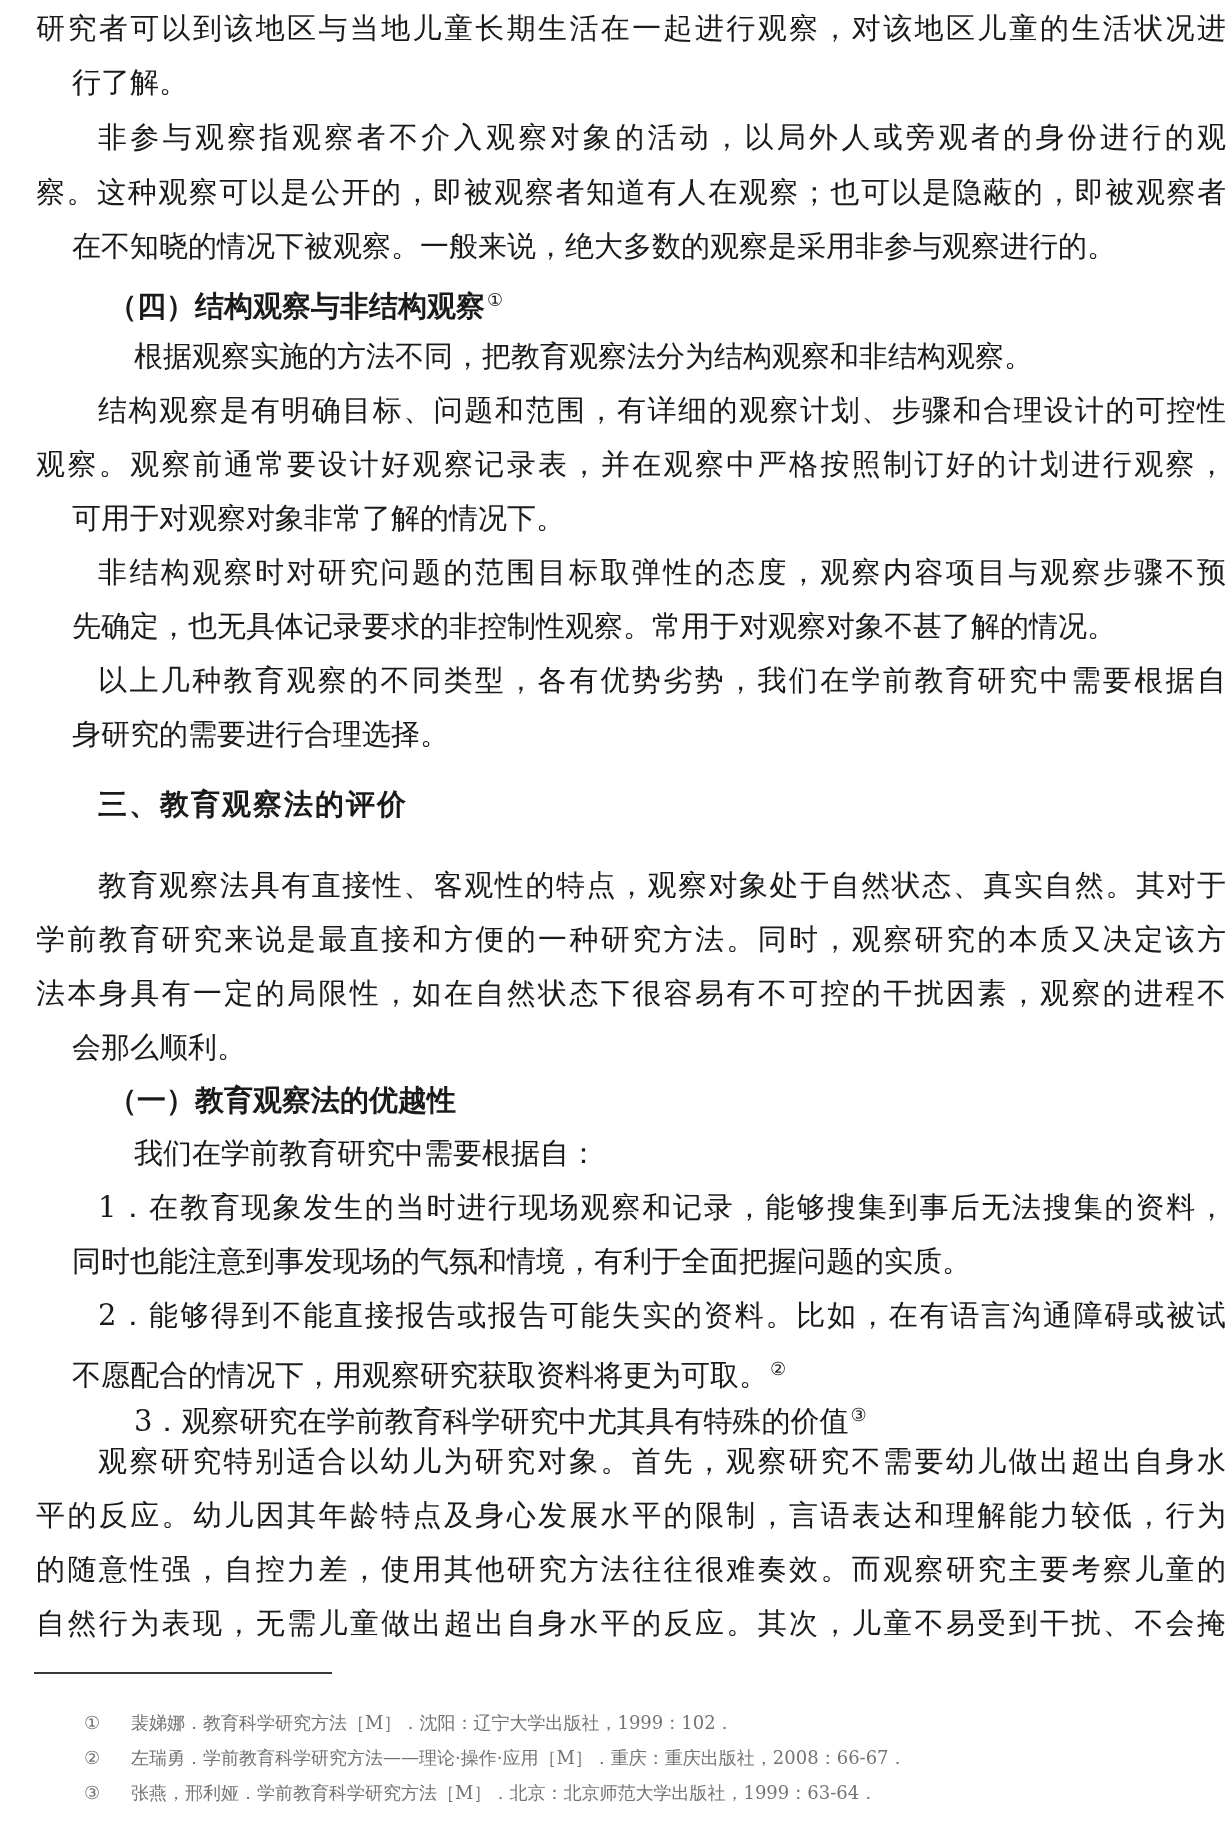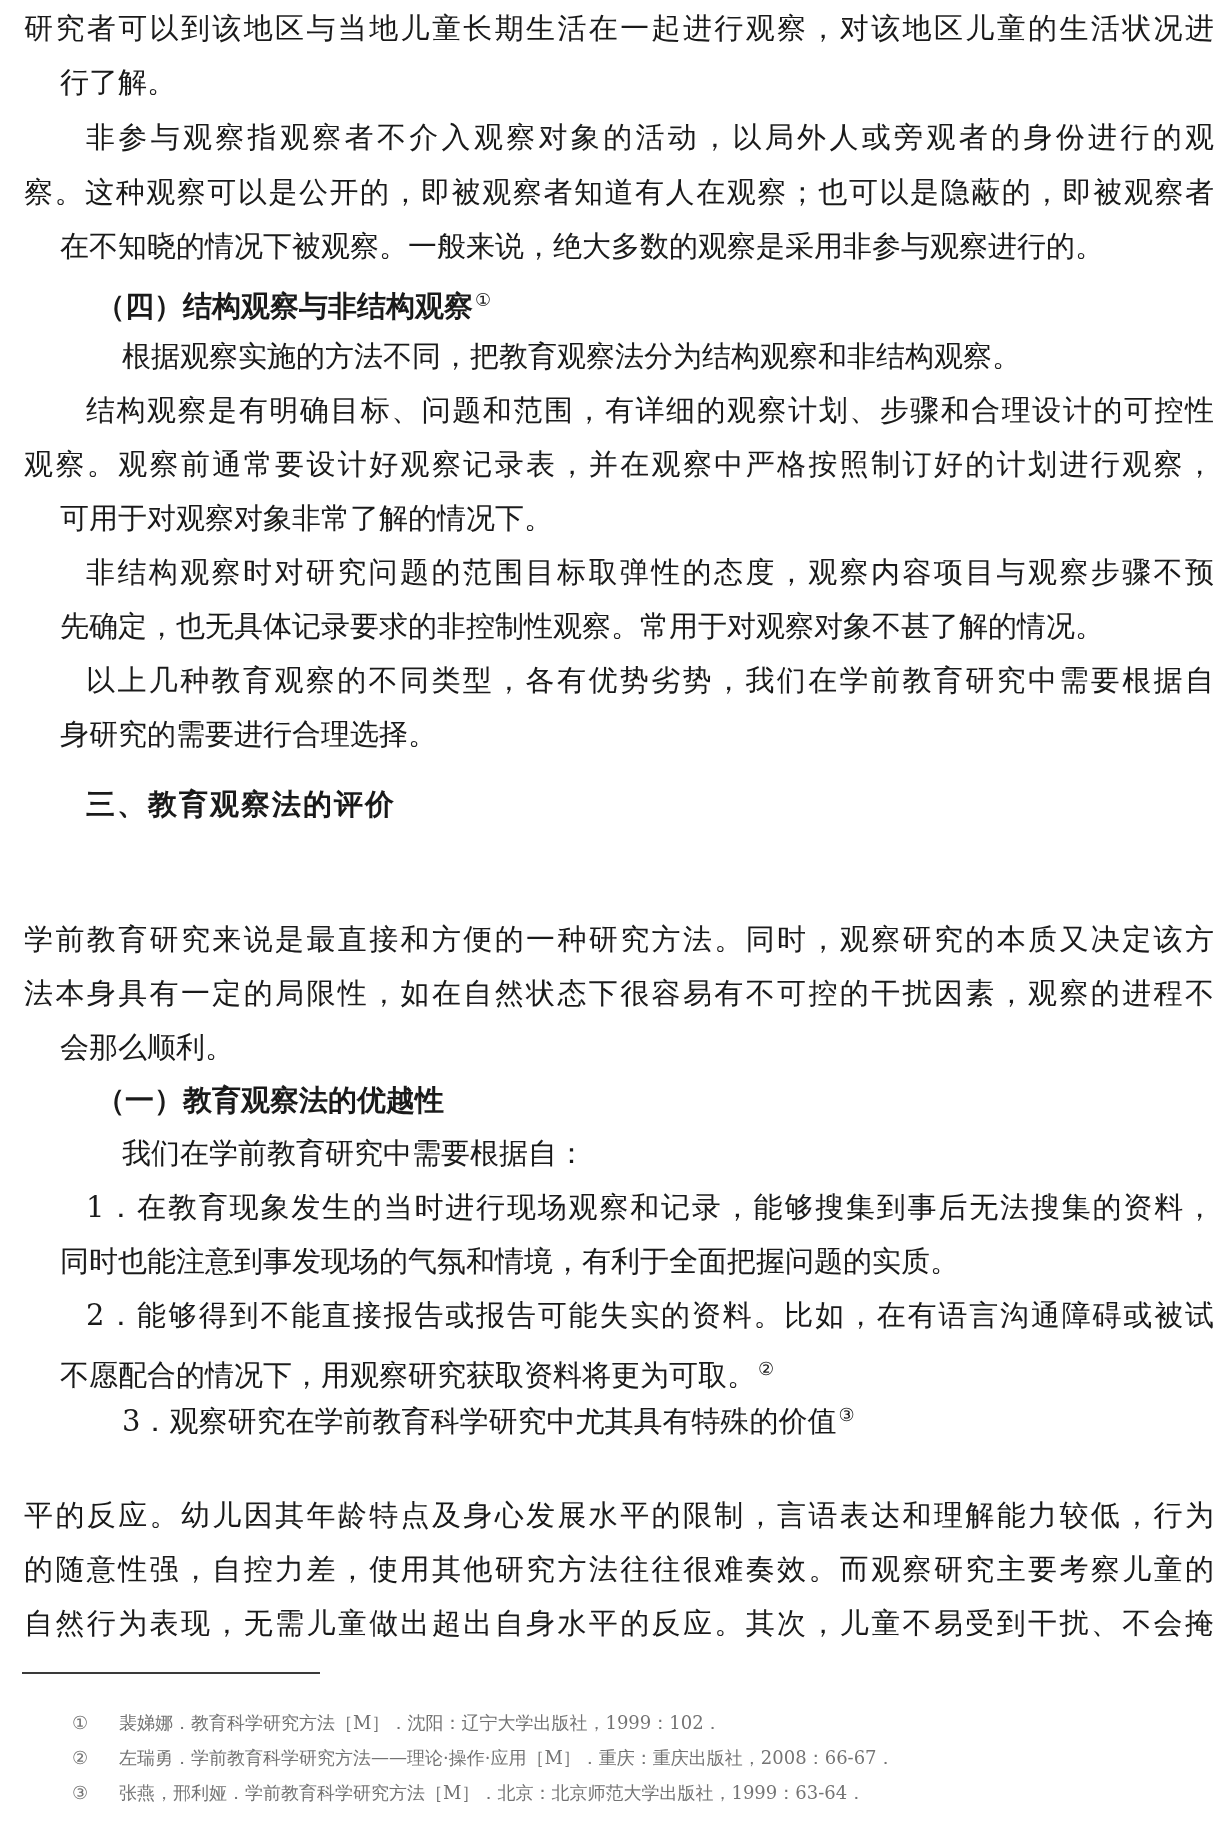--- a/index.html
+++ b/index.html
@@ -1,17 +1,17 @@
 <!DOCTYPE html>
 <html><head>
 <meta charset="utf-8">
 <style>
   html, body { margin: 0; padding: 0; background: #ffffff; }
   body { width: 1231px; height: 1822px; position: relative; overflow: hidden; }
-  .page { position: absolute; left: 4px; top: 0; width: 1113px; height: 1822px; background: #fff; }
+  .page { position: absolute; left: 16px; top: 0; width: 1113px; height: 1822px; background: #fff; }
   .line {
     position: absolute;
     left: 20px;
     width: 1190px;
     font-family: "DejaVu Serif", "Liberation Serif", serif;
     font-size: 29px;
     color: #1a1a1a;
     white-space: nowrap;
     line-height: 40px;
     height: 40px;
@@ -45,32 +45,34 @@
   <div class="line indent" style="top:390px">结构观察是有明确目标、问题和范围，有详细的观察计划、步骤和合理设计的可控性</div>
   <div class="line" style="top:444px">观察。观察前通常要设计好观察记录表，并在观察中严格按照制订好的计划进行观察，</div>
   <div class="line last" style="top:498px">可用于对观察对象非常了解的情况下。</div>
   <div class="line last" style="top:606px">先确定，也无具体记录要求的非控制性观察。常用于对观察对象不甚了解的情况。</div>
   <div class="line indent" style="top:552px">非结构观察时对研究问题的范围目标取弹性的态度，观察内容项目与观察步骤不预</div>
   <div class="line indent" style="top:660px">以上几种教育观察的不同类型，各有优势劣势，我们在学前教育研究中需要根据自</div>
   <div class="line last" style="top:714px">身研究的需要进行合理选择。</div>
 
   <div class="line h2" style="top:784px">三、教育观察法的评价</div>
 
+  <div class="line indent" style="top:865px">教育观察法具有直接性、客观性的特点，观察对象处于自然状态、真实自然。其对于</div>
   <div class="line" style="top:919px">学前教育研究来说是最直接和方便的一种研究方法。同时，观察研究的本质又决定该方</div>
   <div class="line" style="top:973px">法本身具有一定的局限性，如在自然状态下很容易有不可控的干扰因素，观察的进程不</div>
   <div class="line last" style="top:1027px">会那么顺利。</div>
 
   <div class="line sub" style="top:1080px"><span>（一）教育观察法的优越性</span></div>
 
   <div class="line indent last" style="top:1133px">我们在学前教育研究中需要根据自：</div>
   <div class="line indent" style="top:1187px">1．在教育现象发生的当时进行现场观察和记录，能够搜集到事后无法搜集的资料，</div>
   <div class="line last" style="top:1241px">同时也能注意到事发现场的气氛和情境，有利于全面把握问题的实质。</div>
   <div class="line indent" style="top:1295px">2．能够得到不能直接报告或报告可能失实的资料。比如，在有语言沟通障碍或被试</div>
   <div class="line last" style="top:1349px"><span>不愿配合的情况下，用观察研究获取资料将更为可取。</span><sup class="note">②</sup></div>
   <div class="line indent last" style="top:1395px"><span>3．观察研究在学前教育科学研究中尤其具有特殊的价值</span><sup class="note">③</sup></div>
+  <div class="line indent" style="top:1441px">观察研究特别适合以幼儿为研究对象。首先，观察研究不需要幼儿做出超出自身水</div>
   <div class="line" style="top:1495px">平的反应。幼儿因其年龄特点及身心发展水平的限制，言语表达和理解能力较低，行为</div>
   <div class="line" style="top:1549px">的随意性强，自控力差，使用其他研究方法往往很难奏效。而观察研究主要考察儿童的</div>
   <div class="line" style="top:1603px">自然行为表现，无需儿童做出超出自身水平的反应。其次，儿童不易受到干扰、不会掩</div>
 
   <div class="rule"></div>
 
   <div class="fn" style="top:1708px"><span class="num">①</span><span>裴娣娜．教育科学研究方法［M］．沈阳：辽宁大学出版社，1999：102．</span></div>
   <div class="fn" style="top:1743px"><span class="num">②</span><span>左瑞勇．学前教育科学研究方法——理论·操作·应用［M］．重庆：重庆出版社，2008：66-67．</span></div>
   <div class="fn" style="top:1778px"><span class="num">③</span><span>张燕，邢利娅．学前教育科学研究方法［M］．北京：北京师范大学出版社，1999：63-64．</span></div>
 </div>

